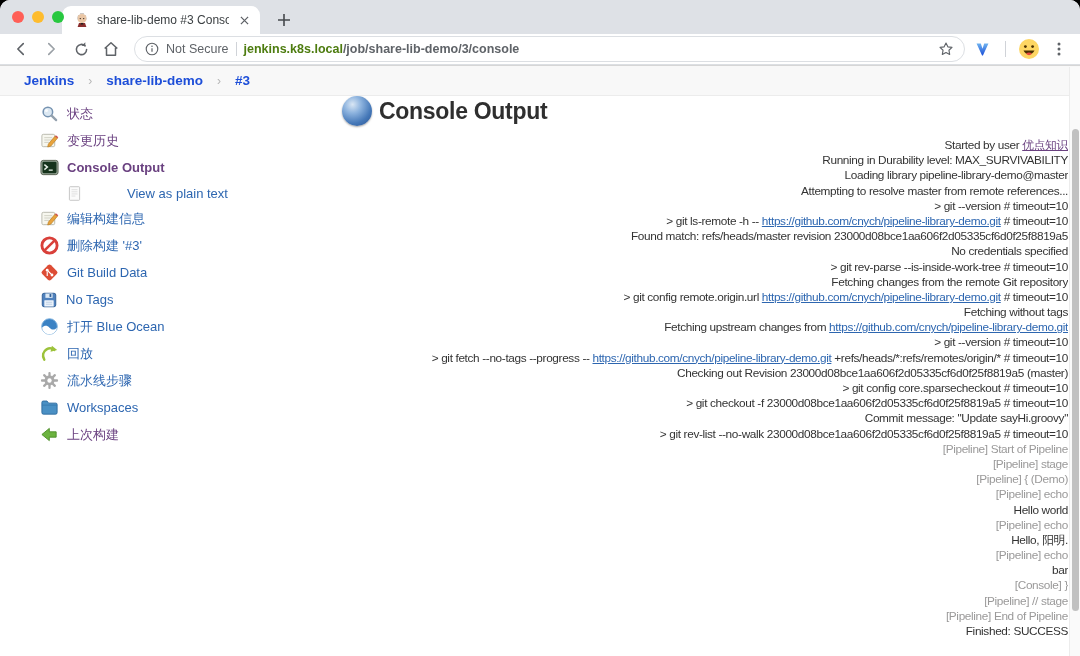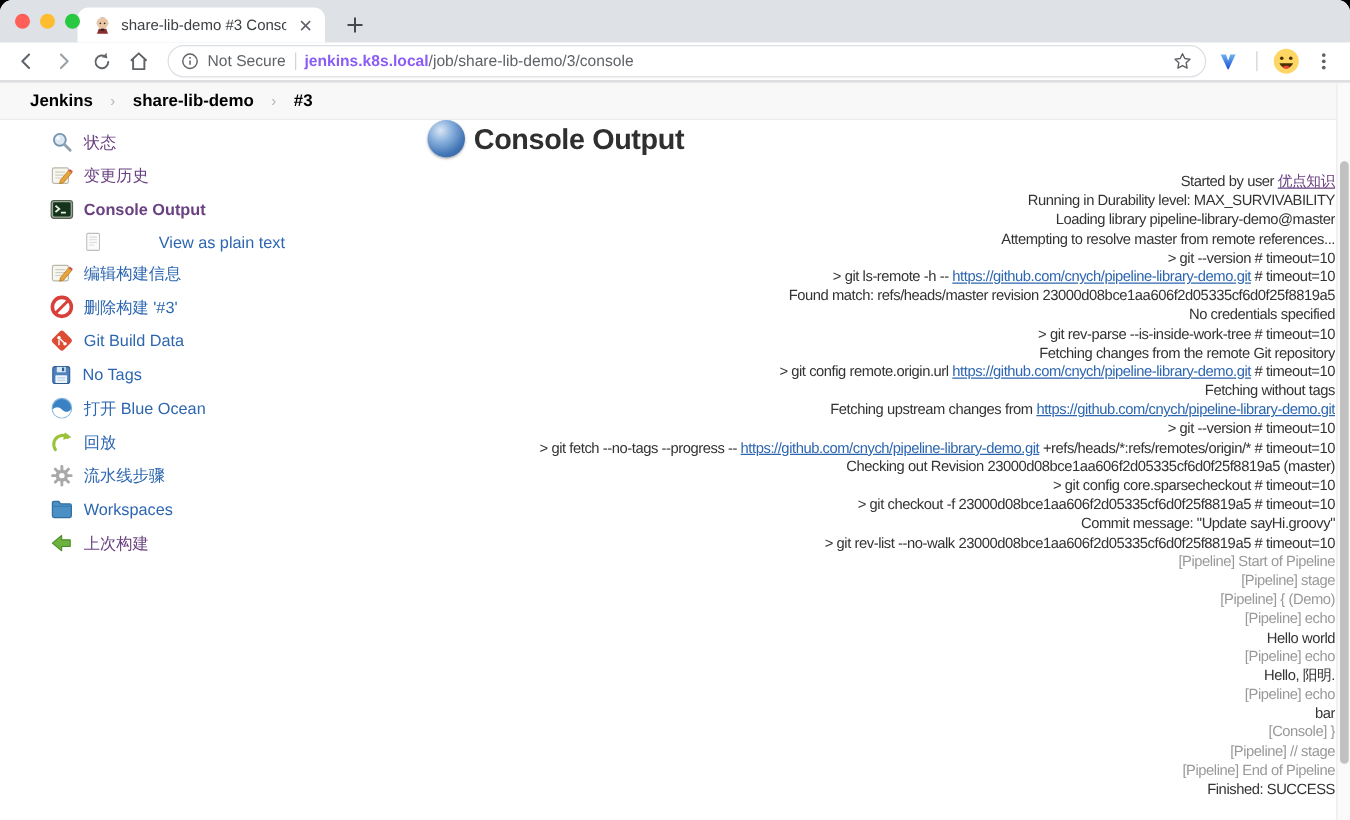--- a/index.html
+++ b/index.html
@@ -20,29 +20,29 @@
   .new-tab { width:28px; height:28px; display:flex; align-items:center; justify-content:center; margin-left:10px; }
 
   
   .nav-bar { height:31px; background:#fff; border-bottom:1px solid #dcdfe3; display:flex;
              align-items:center; padding:0 8px; gap:4px; }
   .nav-btn { width:26px; height:26px; display:flex; align-items:center; justify-content:center; flex:none; }
   .omnibox { height:26px; flex:1; max-width:852px; margin-left:6px; border:1px solid #dcdfe3; border-radius:13px;
              background:#fff; display:flex; align-items:center; padding:0 10px; gap:7px; font-size:12.5px; }
   .sec-label { color:#5f6368; }
   .om-div { width:1px; height:14px; background:#d0d3d8; }
-  .url-host { color:#8b5cf6; font-weight:bold; }
-  .url-path { color:#5f6368; }
+  .url-host { color:#4d7c0f; font-weight:bold; }
+  .url-path { color:#5f6368;font-weight:bold; }
   .om-star { margin-left:auto; }
   .right-sep { width:1px; height:16px; background:#d0d3d8; margin:0 6px; }
 
   
   .breadcrumb-bar { height:31px; background:#f8f8f8; border-top:1px solid #d6d6d6; border-bottom:1px solid #ececec;
                     display:flex; align-items:center; padding-left:24px; font-size:13.5px; color:#333; }
-  .bc-item { font-weight:bold; color:#000000; cursor:pointer; }
+  .bc-item { font-weight:bold; color:#1d4ed8; cursor:pointer; }
   .bc-sep { color:#b5b5b5; margin:0 14px; font-size:12px; }
 
   
   .page { display:flex; height:559px; background:#fff;margin-left:24px; }
   .sidebar { width:300px; flex:none; padding-top:4px; }
   .side-item { height:27px; display:flex; align-items:center; gap:8px; padding-left:16px; font-size:13px; cursor:pointer; }
   .side-item .lbl { color:var(--link); }
   .side-item.visited .lbl { color:var(--visited); }
   .side-item.bold .lbl { font-weight:bold; }
   .side-item.indent { padding-left:42px; height:24px;gap:44px; }

